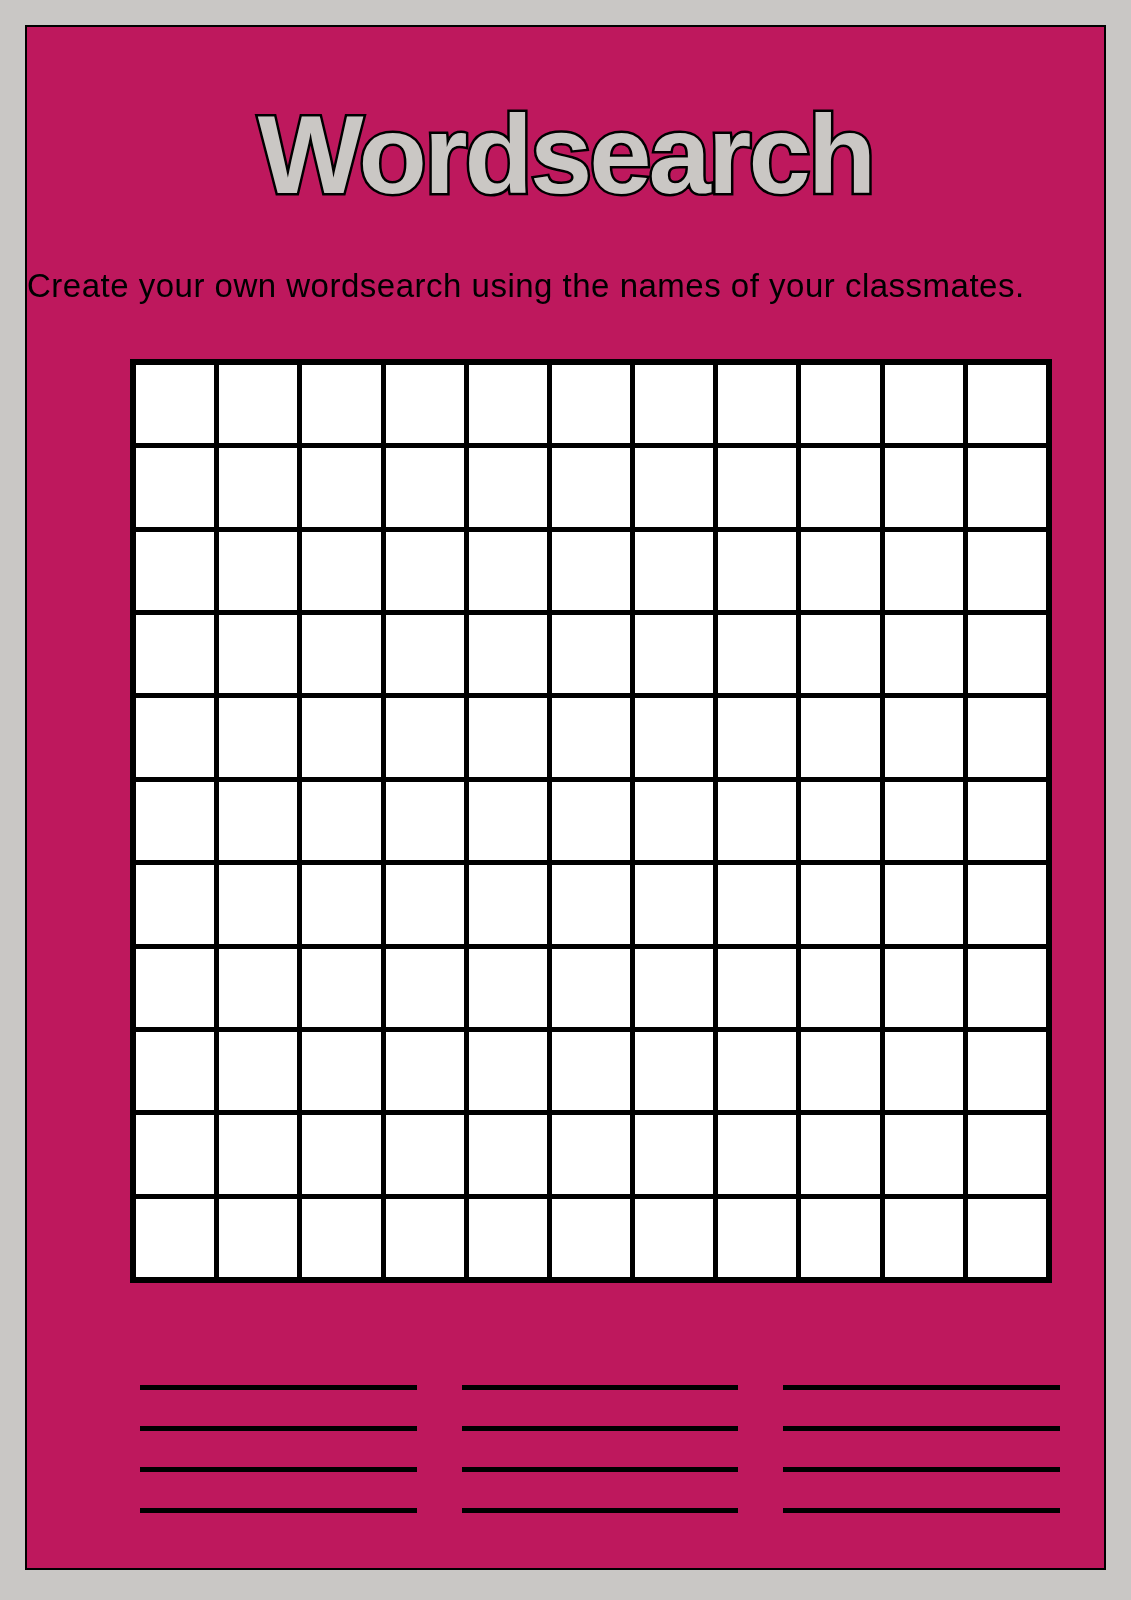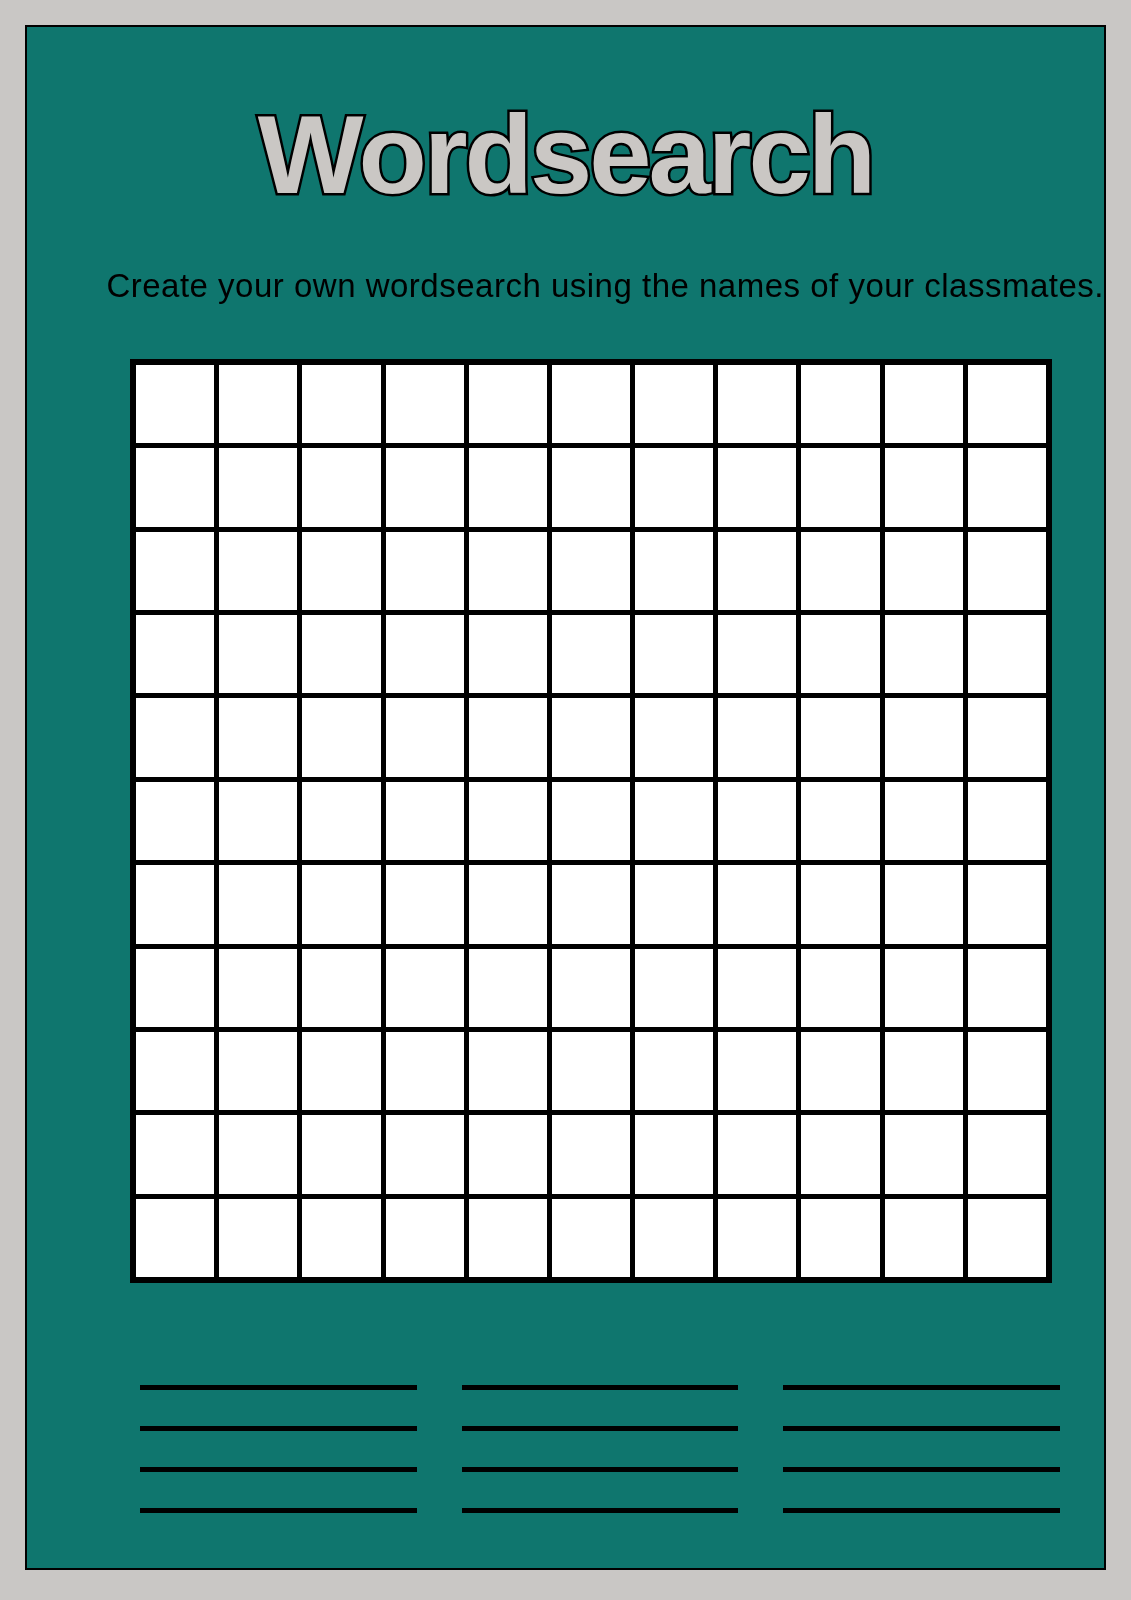--- a/index.html
+++ b/index.html
@@ -14,21 +14,21 @@
     font-family: "Liberation Sans", sans-serif;
     overflow: hidden;
   }
   .sheet {
     position: absolute;
     left: 25px;
     top: 25px;
     width: 1081px;
     height: 1545px;
     box-sizing: border-box;
-    background: #0f766e;
+    background: #be185d;
     border: 2px solid #000000;
   }
   .title {
     position: absolute;
     left: 0;
     top: 72px;
     width: 100%;
     margin: 0;
     text-align: center;
     font-size: 112px;
@@ -38,21 +38,21 @@
     color: #cac7c4;
     -webkit-text-stroke: 5px #000000;
     paint-order: stroke fill;
   }
   .instruction {
     position: absolute;
     left: 0;
     top: 240px;
     width: 100%;
     margin: 0;
-    text-align: right;
+    text-align: left;
     font-size: 33px;
     font-weight: 400;
     letter-spacing: 0.5px;
     color: #000000;
   }
   .grid {
     position: absolute;
     left: 103px;
     top: 332px;
     width: 922px;

